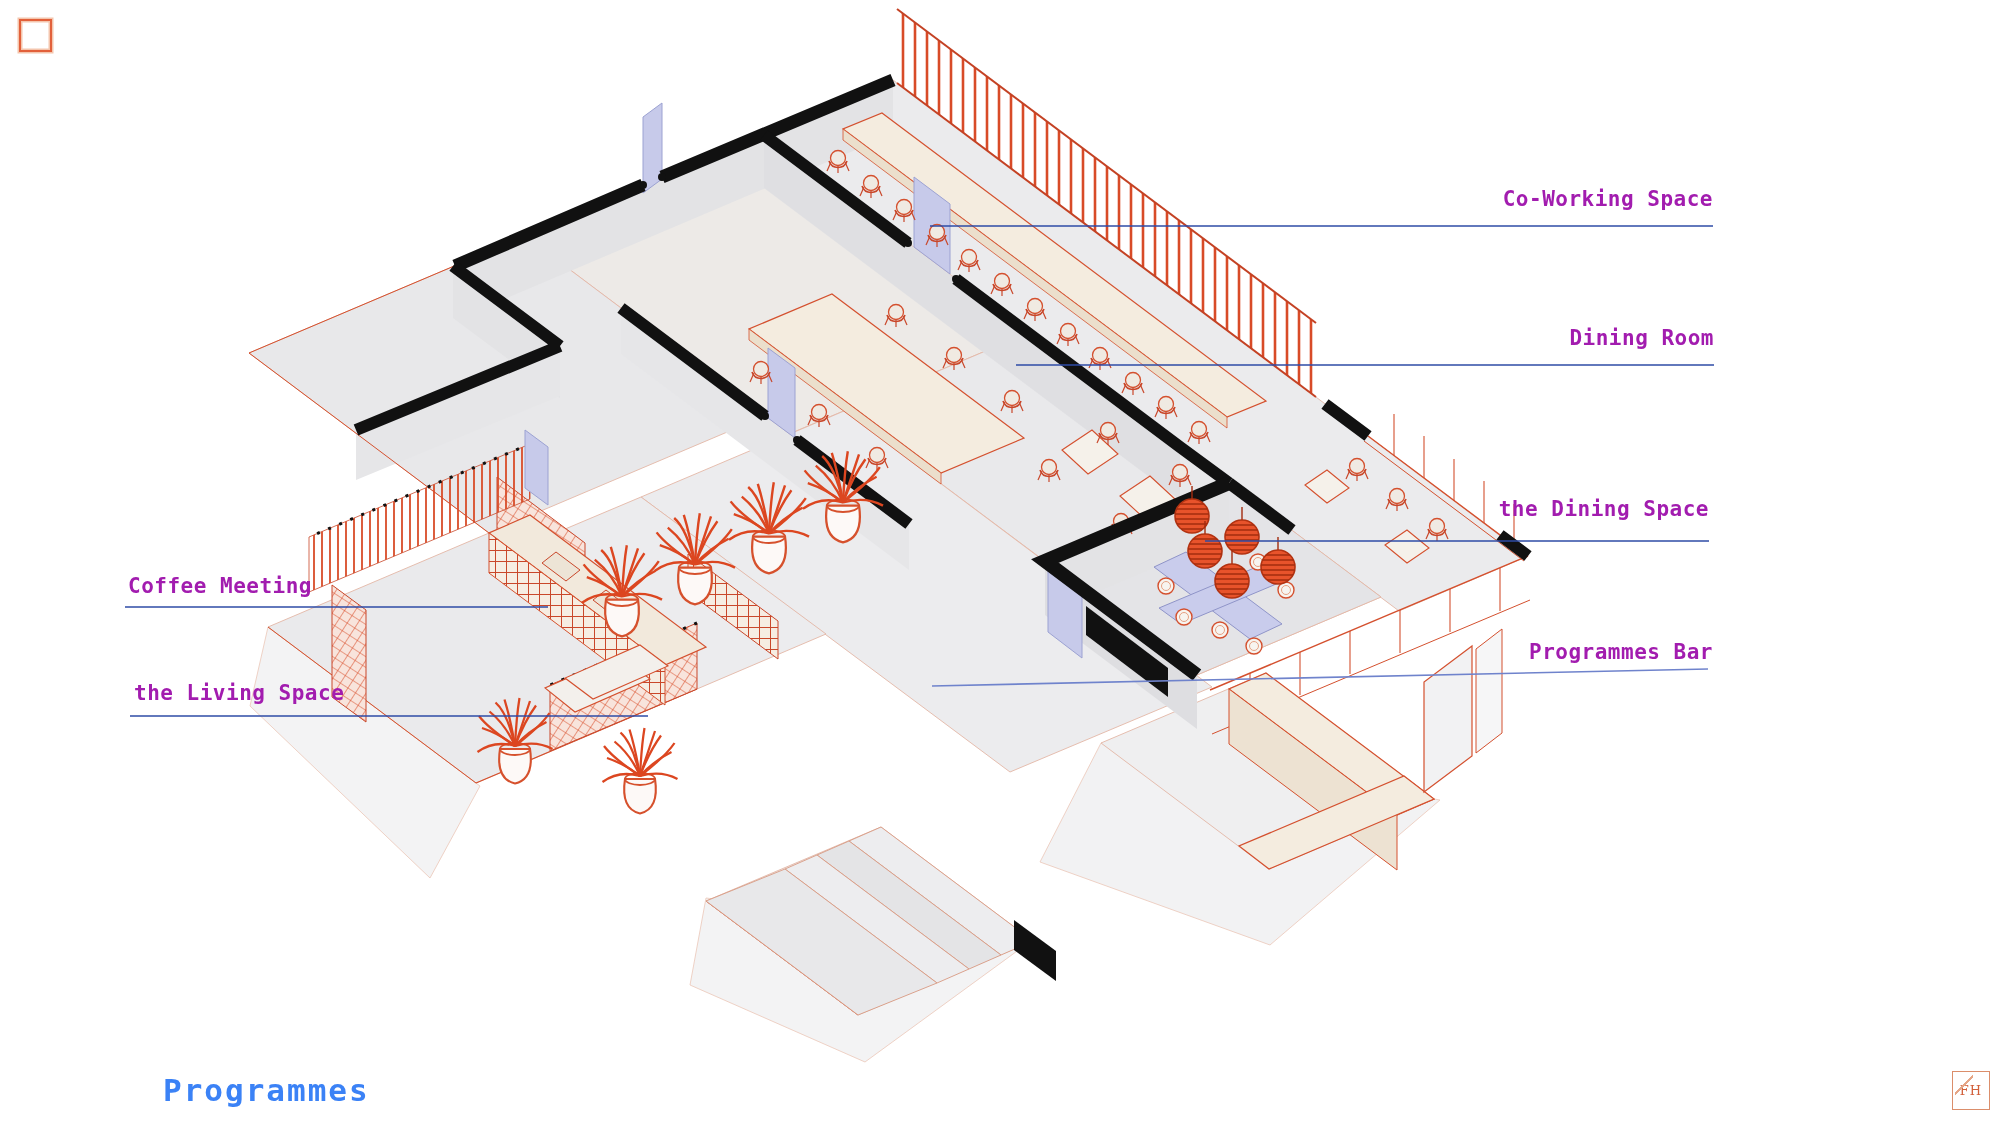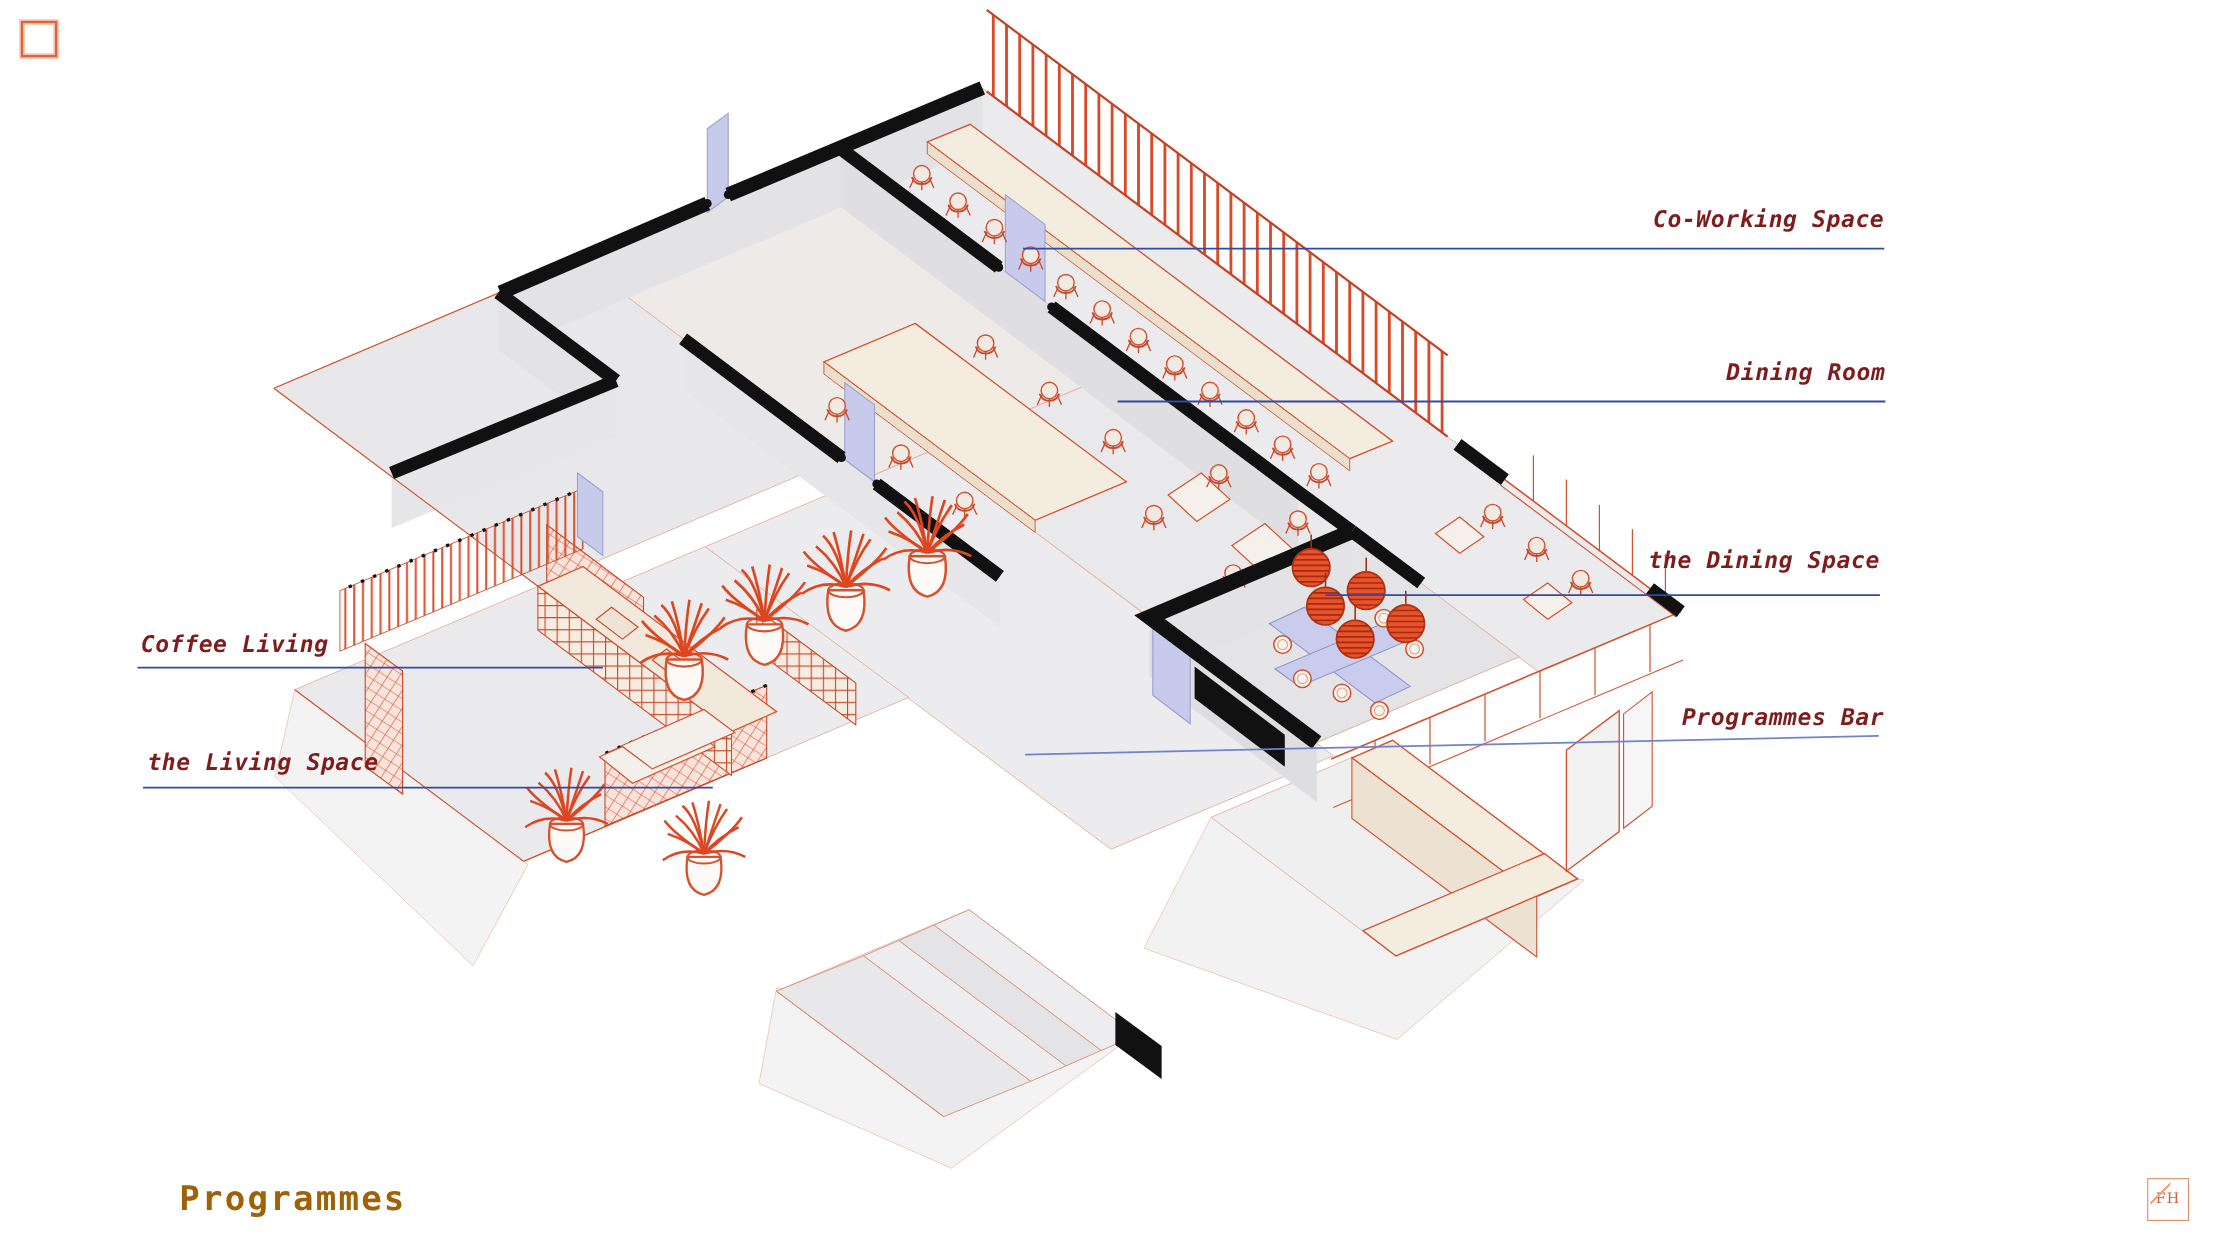--- a/index.html
+++ b/index.html
@@ -1,23 +1,23 @@
 <!DOCTYPE html>
 <html><head>
 <meta charset="utf-8">
 <style>
   html,body{margin:0;padding:0;background:#fff;}
   #stage{position:relative;width:2016px;height:1134px;background:#fff;overflow:hidden;
          font-family:"DejaVu Sans Mono", monospace;}
   svg{position:absolute;left:0;top:0;}
   .label{position:absolute;font-weight:bold;font-size:21px;letter-spacing:.5px;
-         color:#7f1d1d;white-space:nowrap;line-height:22px;font-style:italic;}
+         color:#a21caf;white-space:nowrap;line-height:22px;}
   .label.right{text-align:right;}
   #page-title{position:absolute;left:163px;top:1072px;font-size:31px;font-weight:bold;
-         letter-spacing:2px;color:#a16207;text-align:right;}
+         letter-spacing:2px;color:#3b82f6;text-align:right;}
   #corner-square{position:absolute;left:19px;top:19px;width:29px;height:29px;
          border:2.5px solid #E2603A;box-shadow:0 0 0 1.5px #F4C5AD, inset 0 0 0 1.5px #F4C5AD;}
   #brand-logo{position:absolute;left:1952px;top:1071px;width:38px;height:39px;
          border:1px solid #DB8E6B;box-sizing:border-box;color:#D2603A;
          font-family:"DejaVu Serif", serif;font-size:13px;text-align:center;line-height:37px;
          letter-spacing:1px;}
   #brand-logo .slash{position:absolute;left:2px;top:2px;width:18px;height:22px;
          background:linear-gradient(135deg, transparent 47%, #E5A687 47%, #E5A687 53%, transparent 53%);}
 </style>
 </head>
@@ -300,21 +300,21 @@
     <line x1="130" y1="716" x2="648" y2="716"></line>
   </g>
 </svg>
 
 <div id="corner-square"></div>
 
 <div class="label right" style="right:303px;top:188px;">Co-Working Space</div>
 <div class="label right" style="right:302px;top:327px;">Dining Room</div>
 <div class="label right" style="right:307px;top:498px;">the Dining Space</div>
 <div class="label right" style="right:303px;top:641px;">Programmes Bar</div>
-<div class="label" style="left:128px;top:575px;">Coffee Living</div>
+<div class="label" style="left:128px;top:575px;">Coffee Meeting</div>
 <div class="label" style="left:134px;top:682px;">the Living Space</div>
 
 <div id="page-title">Programmes</div>
 
 <div id="brand-logo">
   <span class="slash"></span>
   <span>FH</span>
 </div>
 
 </div>

